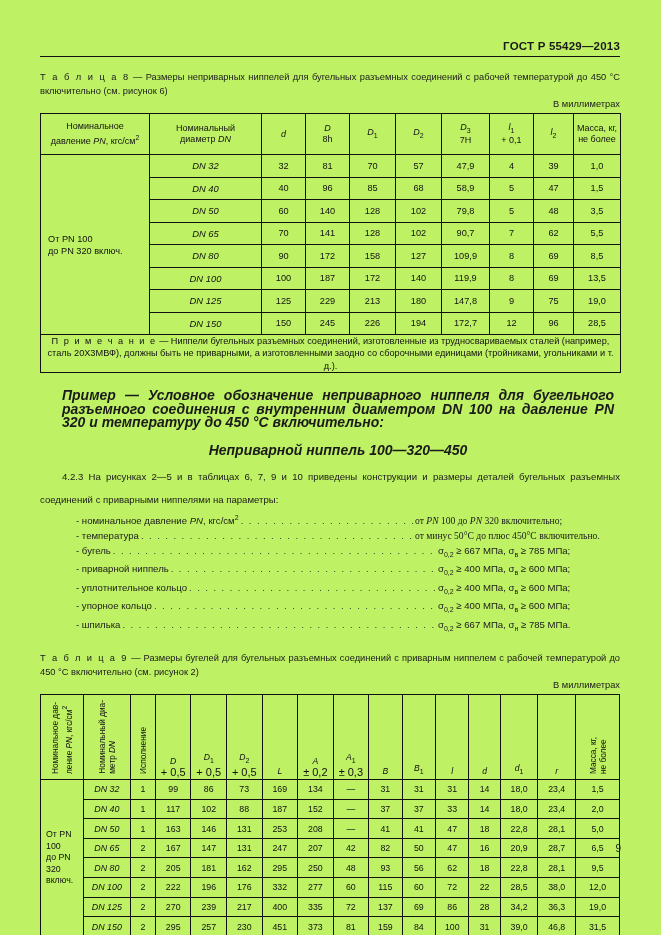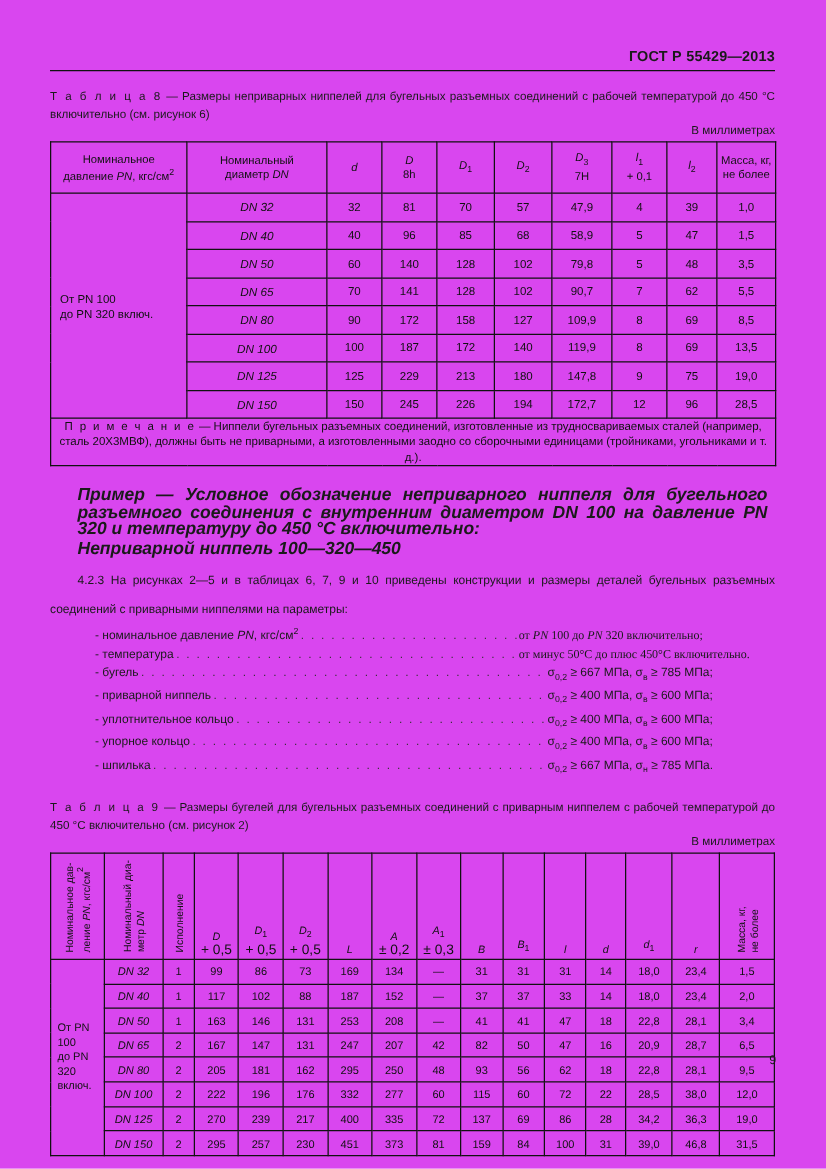--- a/index.html
+++ b/index.html
@@ -8,21 +8,21 @@
     background: #ffffff;
   }
   body {
     font-family: "Liberation Serif", serif;
     color: #1a1a1a;
   }
   #page {
     position: relative;
     width: 661px;
     height: 935px;
-    background: #d946ef;
+    background: #bef264;
     overflow: hidden;
     box-sizing: border-box;
   }
   .sheet {
     position: absolute;
     left: 40px;
     top: 40px;
     width: 580px;
     height: 860px;
   }
@@ -109,21 +109,22 @@
     font-style: italic;
     font-weight: bold;
     font-size: 14px;
     line-height: 13.5px;
     margin: 16px 0 0 0;
     padding: 0 6px 0 22px;
     text-align: justify;
   }
   .example .center {
     display: block;
-    margin-top: 2px;
+    text-align: center;
+    margin-top: 14px;
   }
 
   .body-par {
     font-family: "Liberation Sans", sans-serif;
     font-size: 9.6px;
     line-height: 23px;
     margin: 8px 0 0 0;
     text-align: justify;
   }
   .body-par.indent { text-indent: 22px; }
@@ -474,21 +475,21 @@
         <td>131</td>
         <td>253</td>
         <td>208</td>
         <td>—</td>
         <td>41</td>
         <td>41</td>
         <td>47</td>
         <td>18</td>
         <td>22,8</td>
         <td>28,1</td>
-        <td>3,4</td>
+        <td>5,0</td>
       </tr>
       <tr>
         <td class="dn-cell it">DN 65</td>
         <td>2</td>
         <td>167</td>
         <td>147</td>
         <td>131</td>
         <td>247</td>
         <td>207</td>
         <td>42</td>

